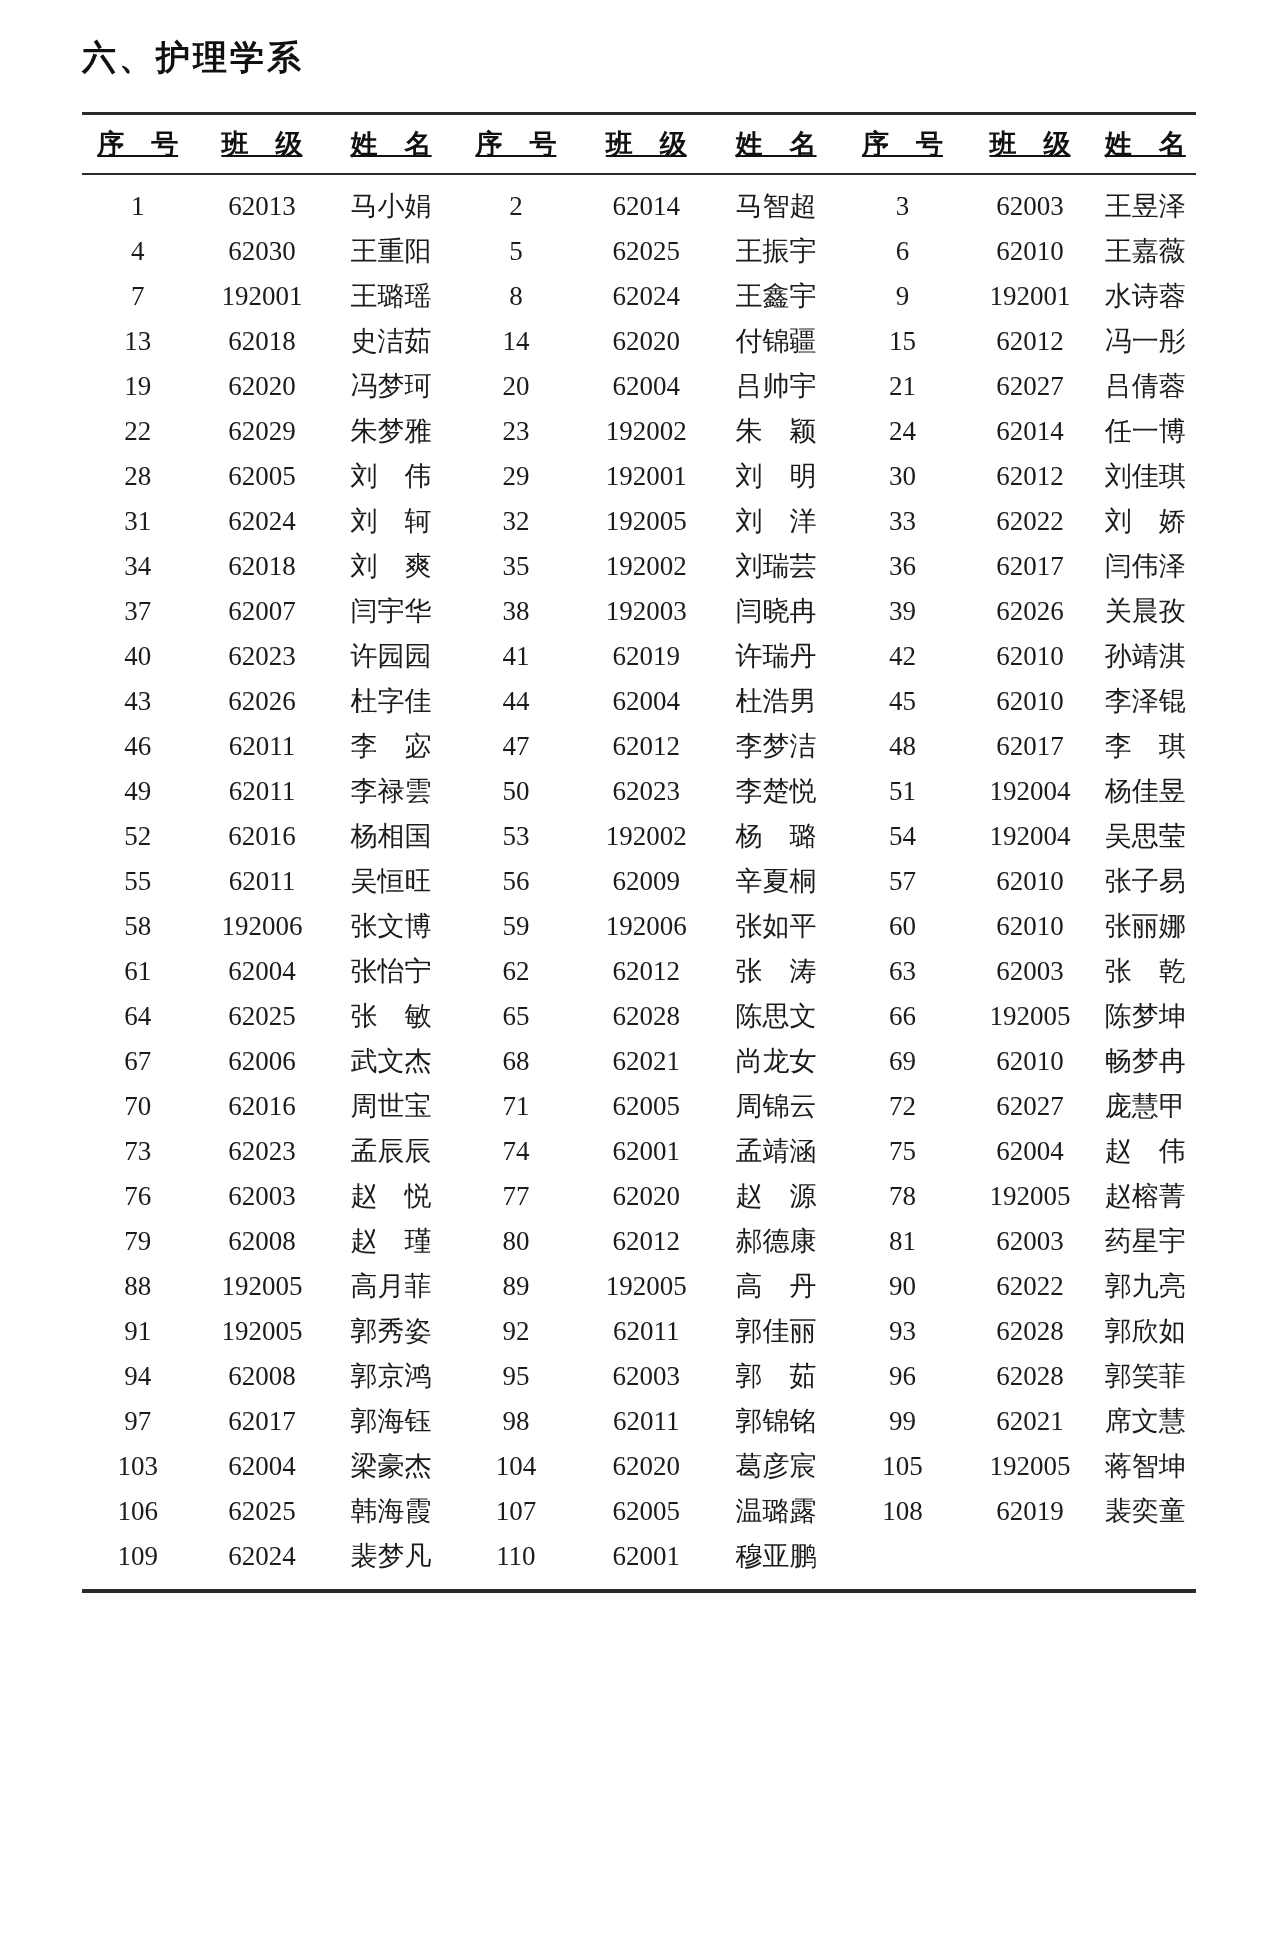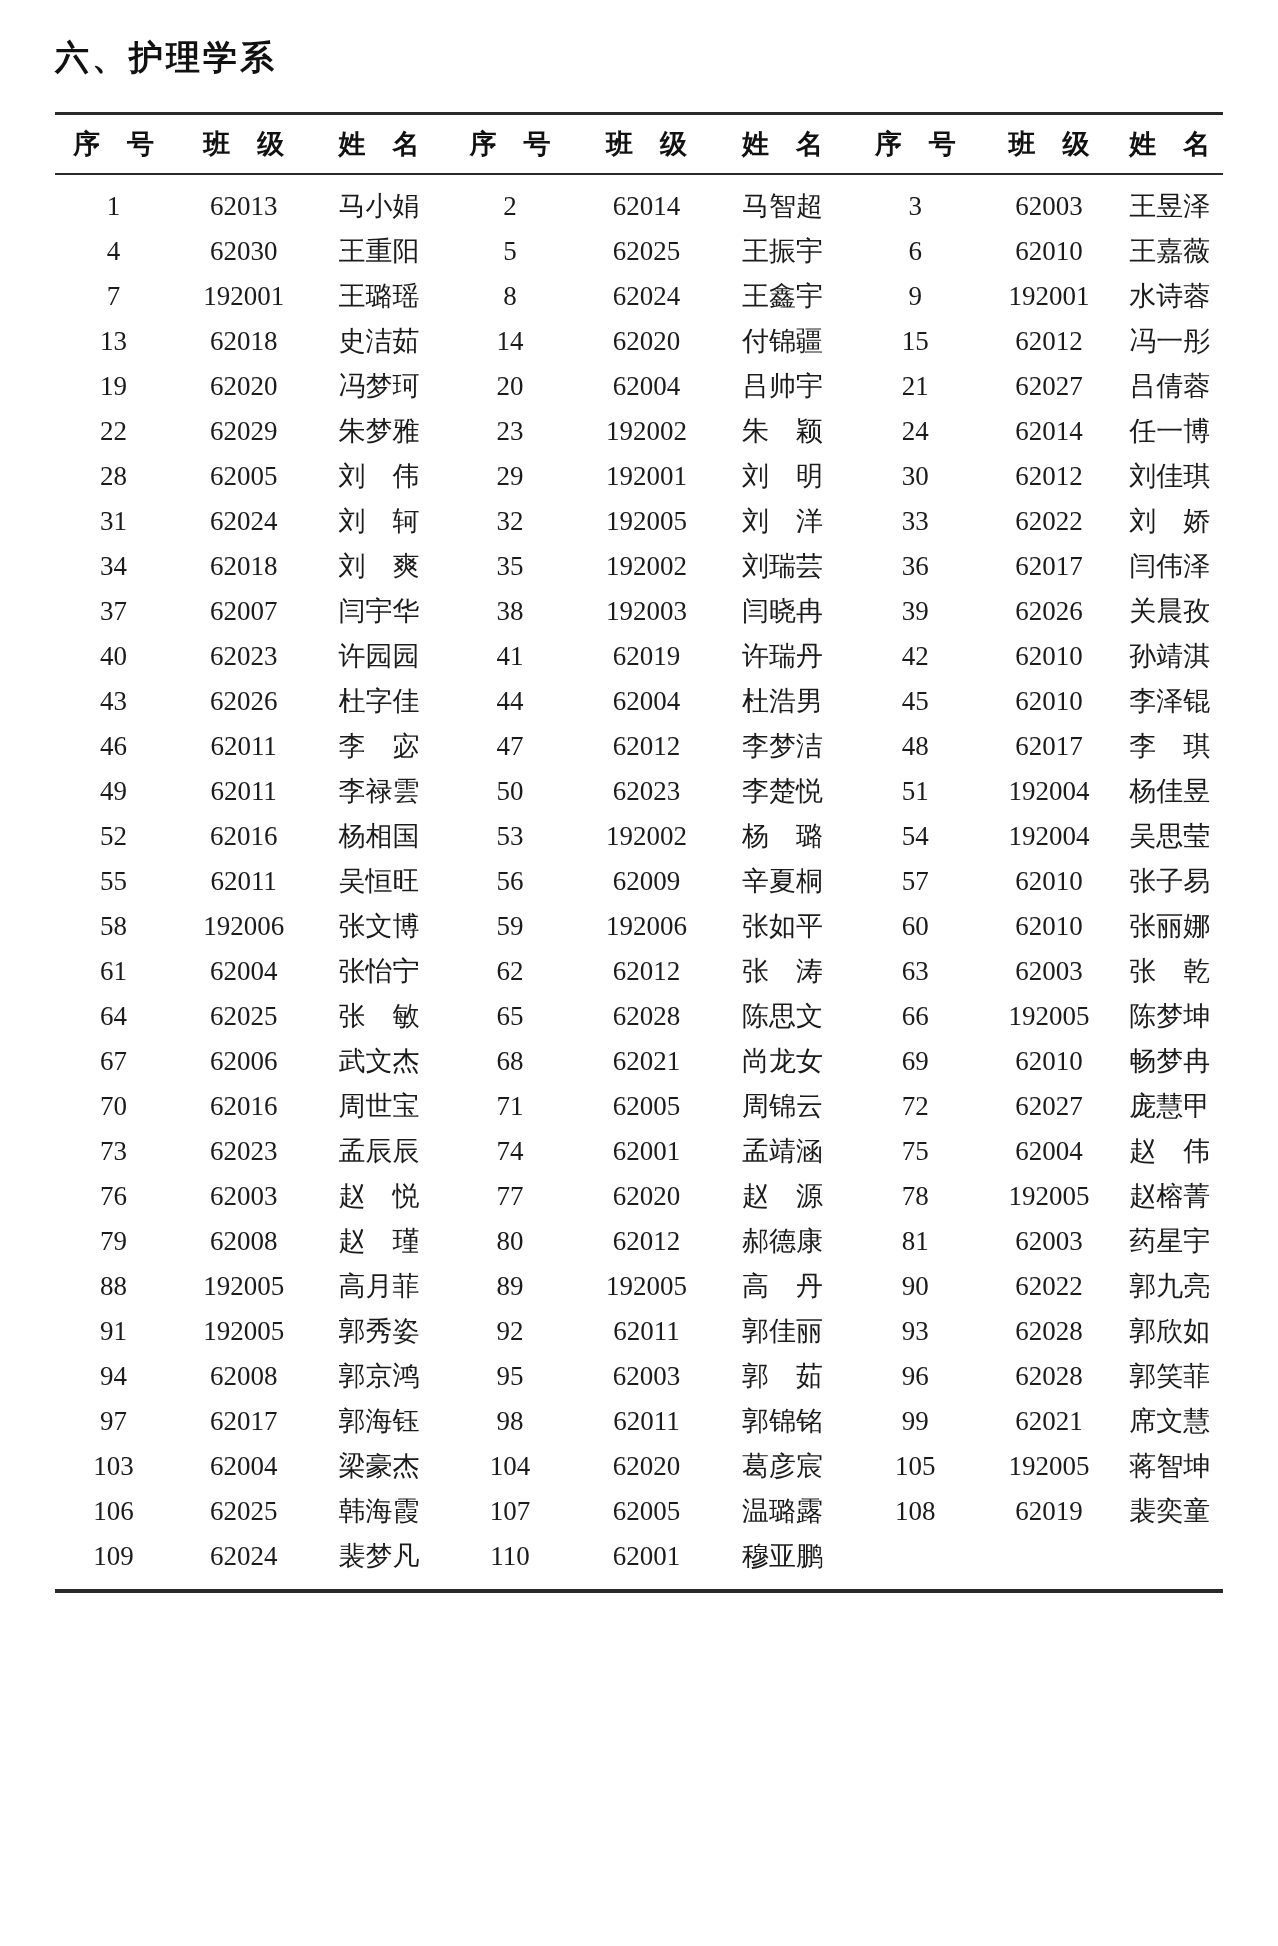--- a/index.html
+++ b/index.html
@@ -6,21 +6,21 @@
   html, body {
     width: 1278px;
     background: #ffffff;
     font-family: "Liberation Serif", "DejaVu Serif", serif;
     color: #1b1b1b;
   }
   body { height: 1946px; overflow: hidden; }
   .page {
     width: 1278px;
     height: 1418px;
-    padding: 0 55px;
+    padding: 0 82px;
     background: #ffffff;
   }
   .doc-title {
     padding-top: 34px;
     font-size: 34px;
     line-height: 48px;
     font-weight: 700;
     letter-spacing: 3px;
     color: #111111;
   }
@@ -34,20 +34,21 @@
   }
   thead th {
     height: 60px;
     font-size: 27px;
     font-weight: 700;
     text-align: center;
     vertical-align: middle;
     border-bottom: 2px solid #2a2a2a;
     white-space: nowrap;
     color: #111111;
+    text-decoration: underline;
   }
   tbody::before { content: ""; display: table-row; height: 10px; }
   tbody::after  { content: ""; display: table-row; height: 12px; }
   tbody td {
     height: 45px;
     font-size: 27px;
     text-align: center;
     vertical-align: middle;
     white-space: nowrap;
     color: #1b1b1b;

